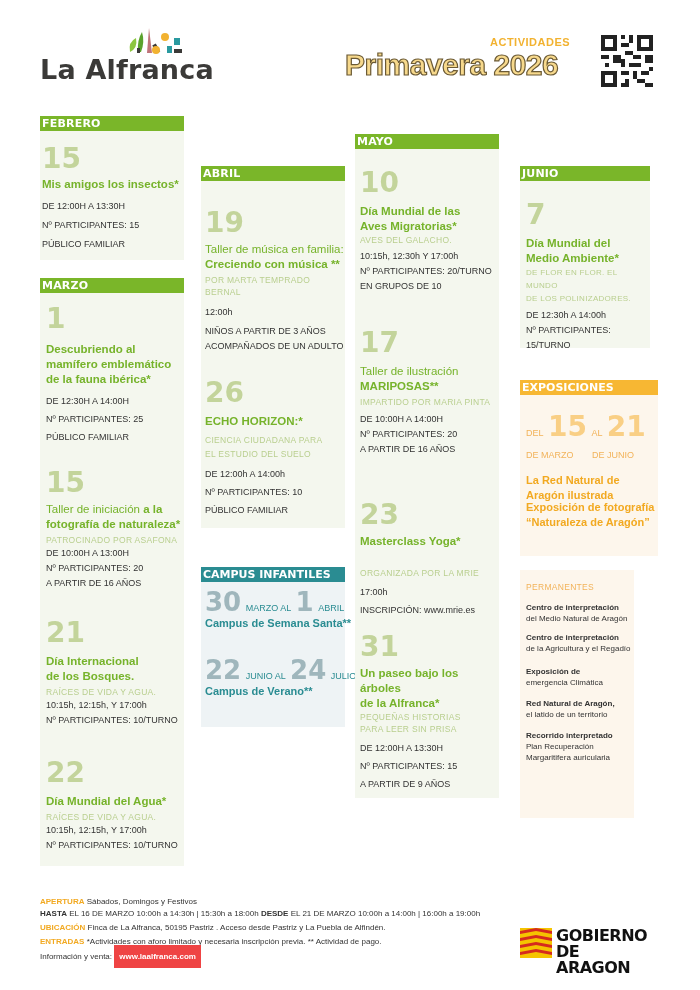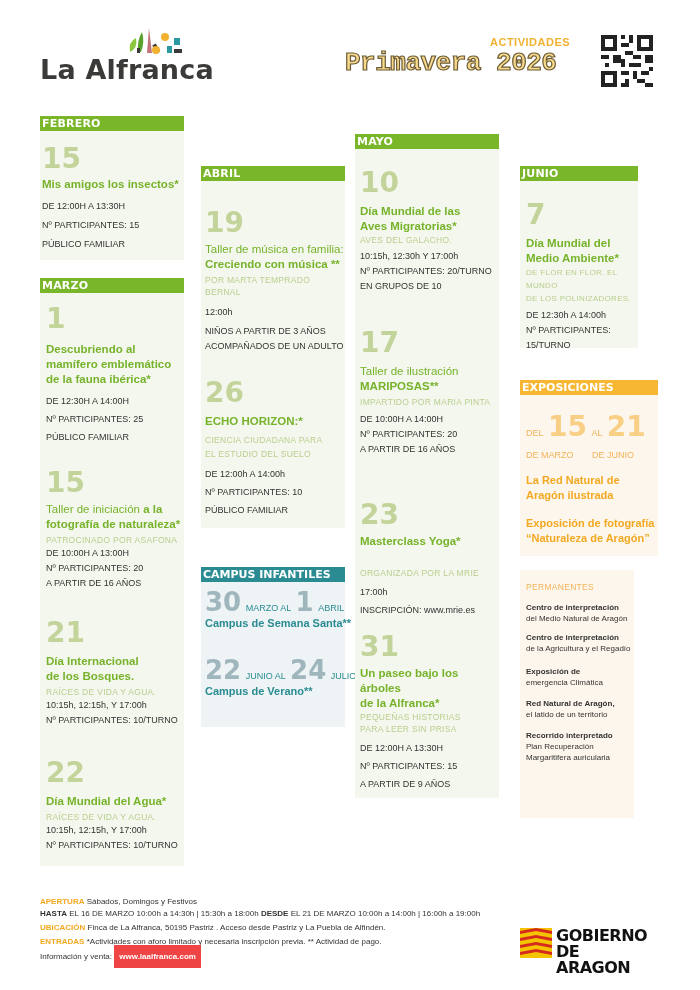--- a/index.html
+++ b/index.html
@@ -2,21 +2,21 @@
 <html><head>
 <meta charset="utf-8">
 <style>
   * { box-sizing: border-box; margin: 0; padding: 0; }
   body { width: 700px; height: 990px; background: #ffffff; font-family: "Liberation Sans", sans-serif; position: relative; overflow: hidden; color: #333; }
   .abs { position: absolute; }
   
   .logo-text { left: 40px; top: 54px; font-size: 27px; font-weight: bold; color: #3b3a38; letter-spacing: 0.2px; font-family: "DejaVu Sans", sans-serif; }
   .logo-icons { left: 128px; top: 28px; width: 70px; height: 26px; }
   .act-label { left: 490px; top: 36px; font-size: 11px; font-weight: bold; color: #f2b230; letter-spacing: 0.5px; }
-  .season-title { left: 345px; top: 48px; font-size: 26px; font-weight: bold; color: #f7d98c; -webkit-text-stroke: 1.2px #6b5a35; font-family: Liberation Mono, monospace; letter-spacing: -0.5px; }
+  .season-title { left: 345px; top: 48px; font-size: 30px; font-weight: bold; color: #f7d98c; -webkit-text-stroke: 1.2px #6b5a35; font-family: Liberation Sans, sans-serif; letter-spacing: -0.5px; }
   .qr { left: 601px; top: 35px; width: 52px; height: 52px; }
 
   
   .card { background: #f4f7ee; }
   .month-hdr { height: 15px; background: #7ab629; color: #fff; font-size: 11px; font-weight: bold; padding-left: 2px; line-height: 15px; letter-spacing: 0.2px; font-family: "DejaVu Sans", sans-serif; }
   .day { font-size: 28px; font-weight: bold; color: #c3d49b; line-height: 30px; font-family: "DejaVu Sans", sans-serif; }
   .title { font-size: 11.5px; font-weight: bold; color: #76b32b; line-height: 15px; }
   .title .light { font-weight: normal; }
   .subtitle { font-size: 8.5px; color: #b9cf8f; line-height: 12px; letter-spacing: 0.3px; }
   .info { font-size: 9px; color: #333; line-height: 15px; }
@@ -234,21 +234,21 @@
       <div>PARA LEER SIN PRISA</div>
     </div>
     <div class="info" style="margin-top:4px;line-height:18px;">
       <div>DE 12:00H A 13:30H</div>
       <div>Nº PARTICIPANTES: 15</div>
       <div>A PARTIR DE 9 AÑOS</div>
     </div>
   </div>
 </div>
 
-<div class="abs card" style="left:520px; top:166px; width:118px; height:182px;">
+<div class="abs card" style="left:520px; top:166px; width:130px; height:182px;">
   <div class="month-hdr">JUNIO</div>
   <div class="event" style="left:6px; top:34px;">
     <div class="day">7</div>
     <div class="title" style="margin-top:6px;">
       <div>Día Mundial del</div>
       <div>Medio Ambiente*</div>
     </div>
     <div class="subtitle" style="font-size:8px;line-height:13px;">
       <div>DE FLOR EN FLOR. EL MUNDO</div>
       <div>DE LOS POLINIZADORES.</div>
@@ -267,21 +267,21 @@
     <span class="e-big">15</span>
     <span class="e-small">AL</span>
     <span class="e-big">21</span>
   </div>
   <div class="abs e-small" style="left:6px; top:70px;">DE MARZO</div>
   <div class="abs e-small" style="left:72px; top:70px;">DE JUNIO</div>
   <div class="abs e-title" style="left:6px; top:93px;">
     <div>La Red Natural de</div>
     <div>Aragón ilustrada</div>
   </div>
-  <div class="abs e-title" style="left:6px; top:136px;">
+  <div class="abs e-title" style="left:6px; top:120px;">
     <div>Exposición de fotografía</div>
     <div>“Naturaleza de Aragón”</div>
   </div>
 </div>
 
 <div class="abs expo-bg" style="left:520px; top:570px; width:114px; height:248px;">
   <div class="abs perm-label" style="left:6px; top:12px;">PERMANENTES</div>
   <div class="abs" style="left:6px; top:32px;">
     <div class="perm-bold">Centro de interpretación</div>
     <div class="perm-norm">del Medio Natural de Aragón</div>

